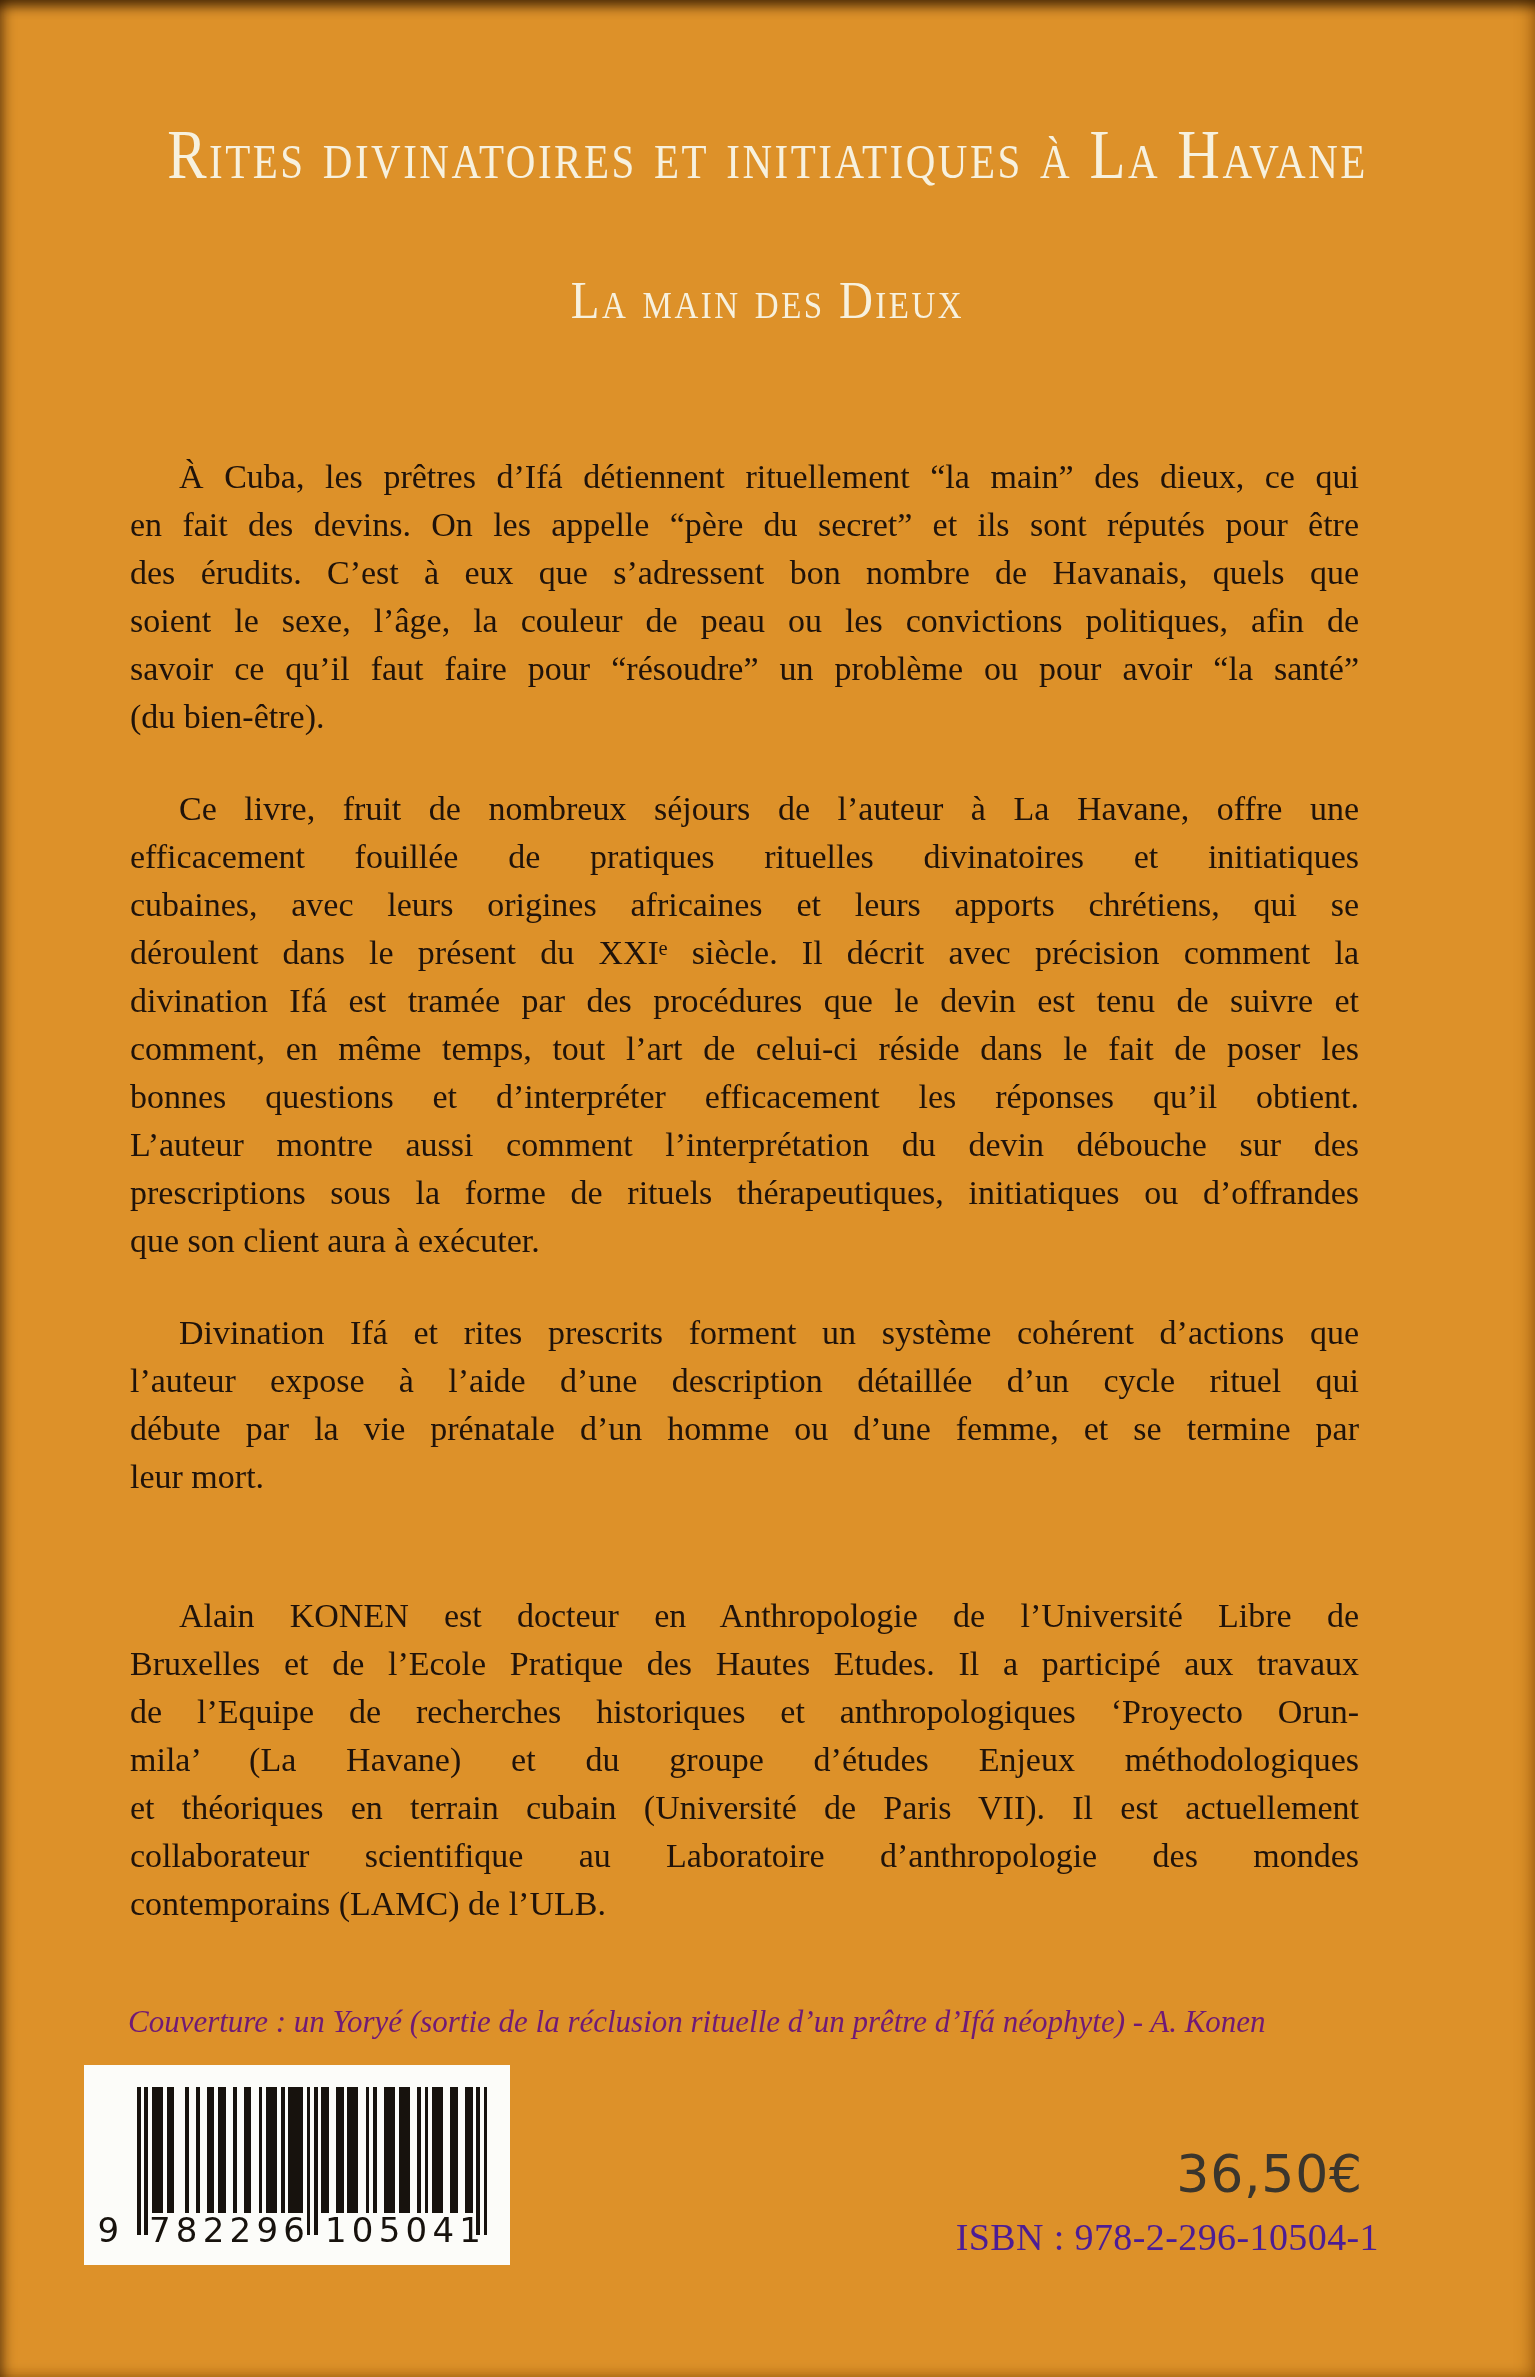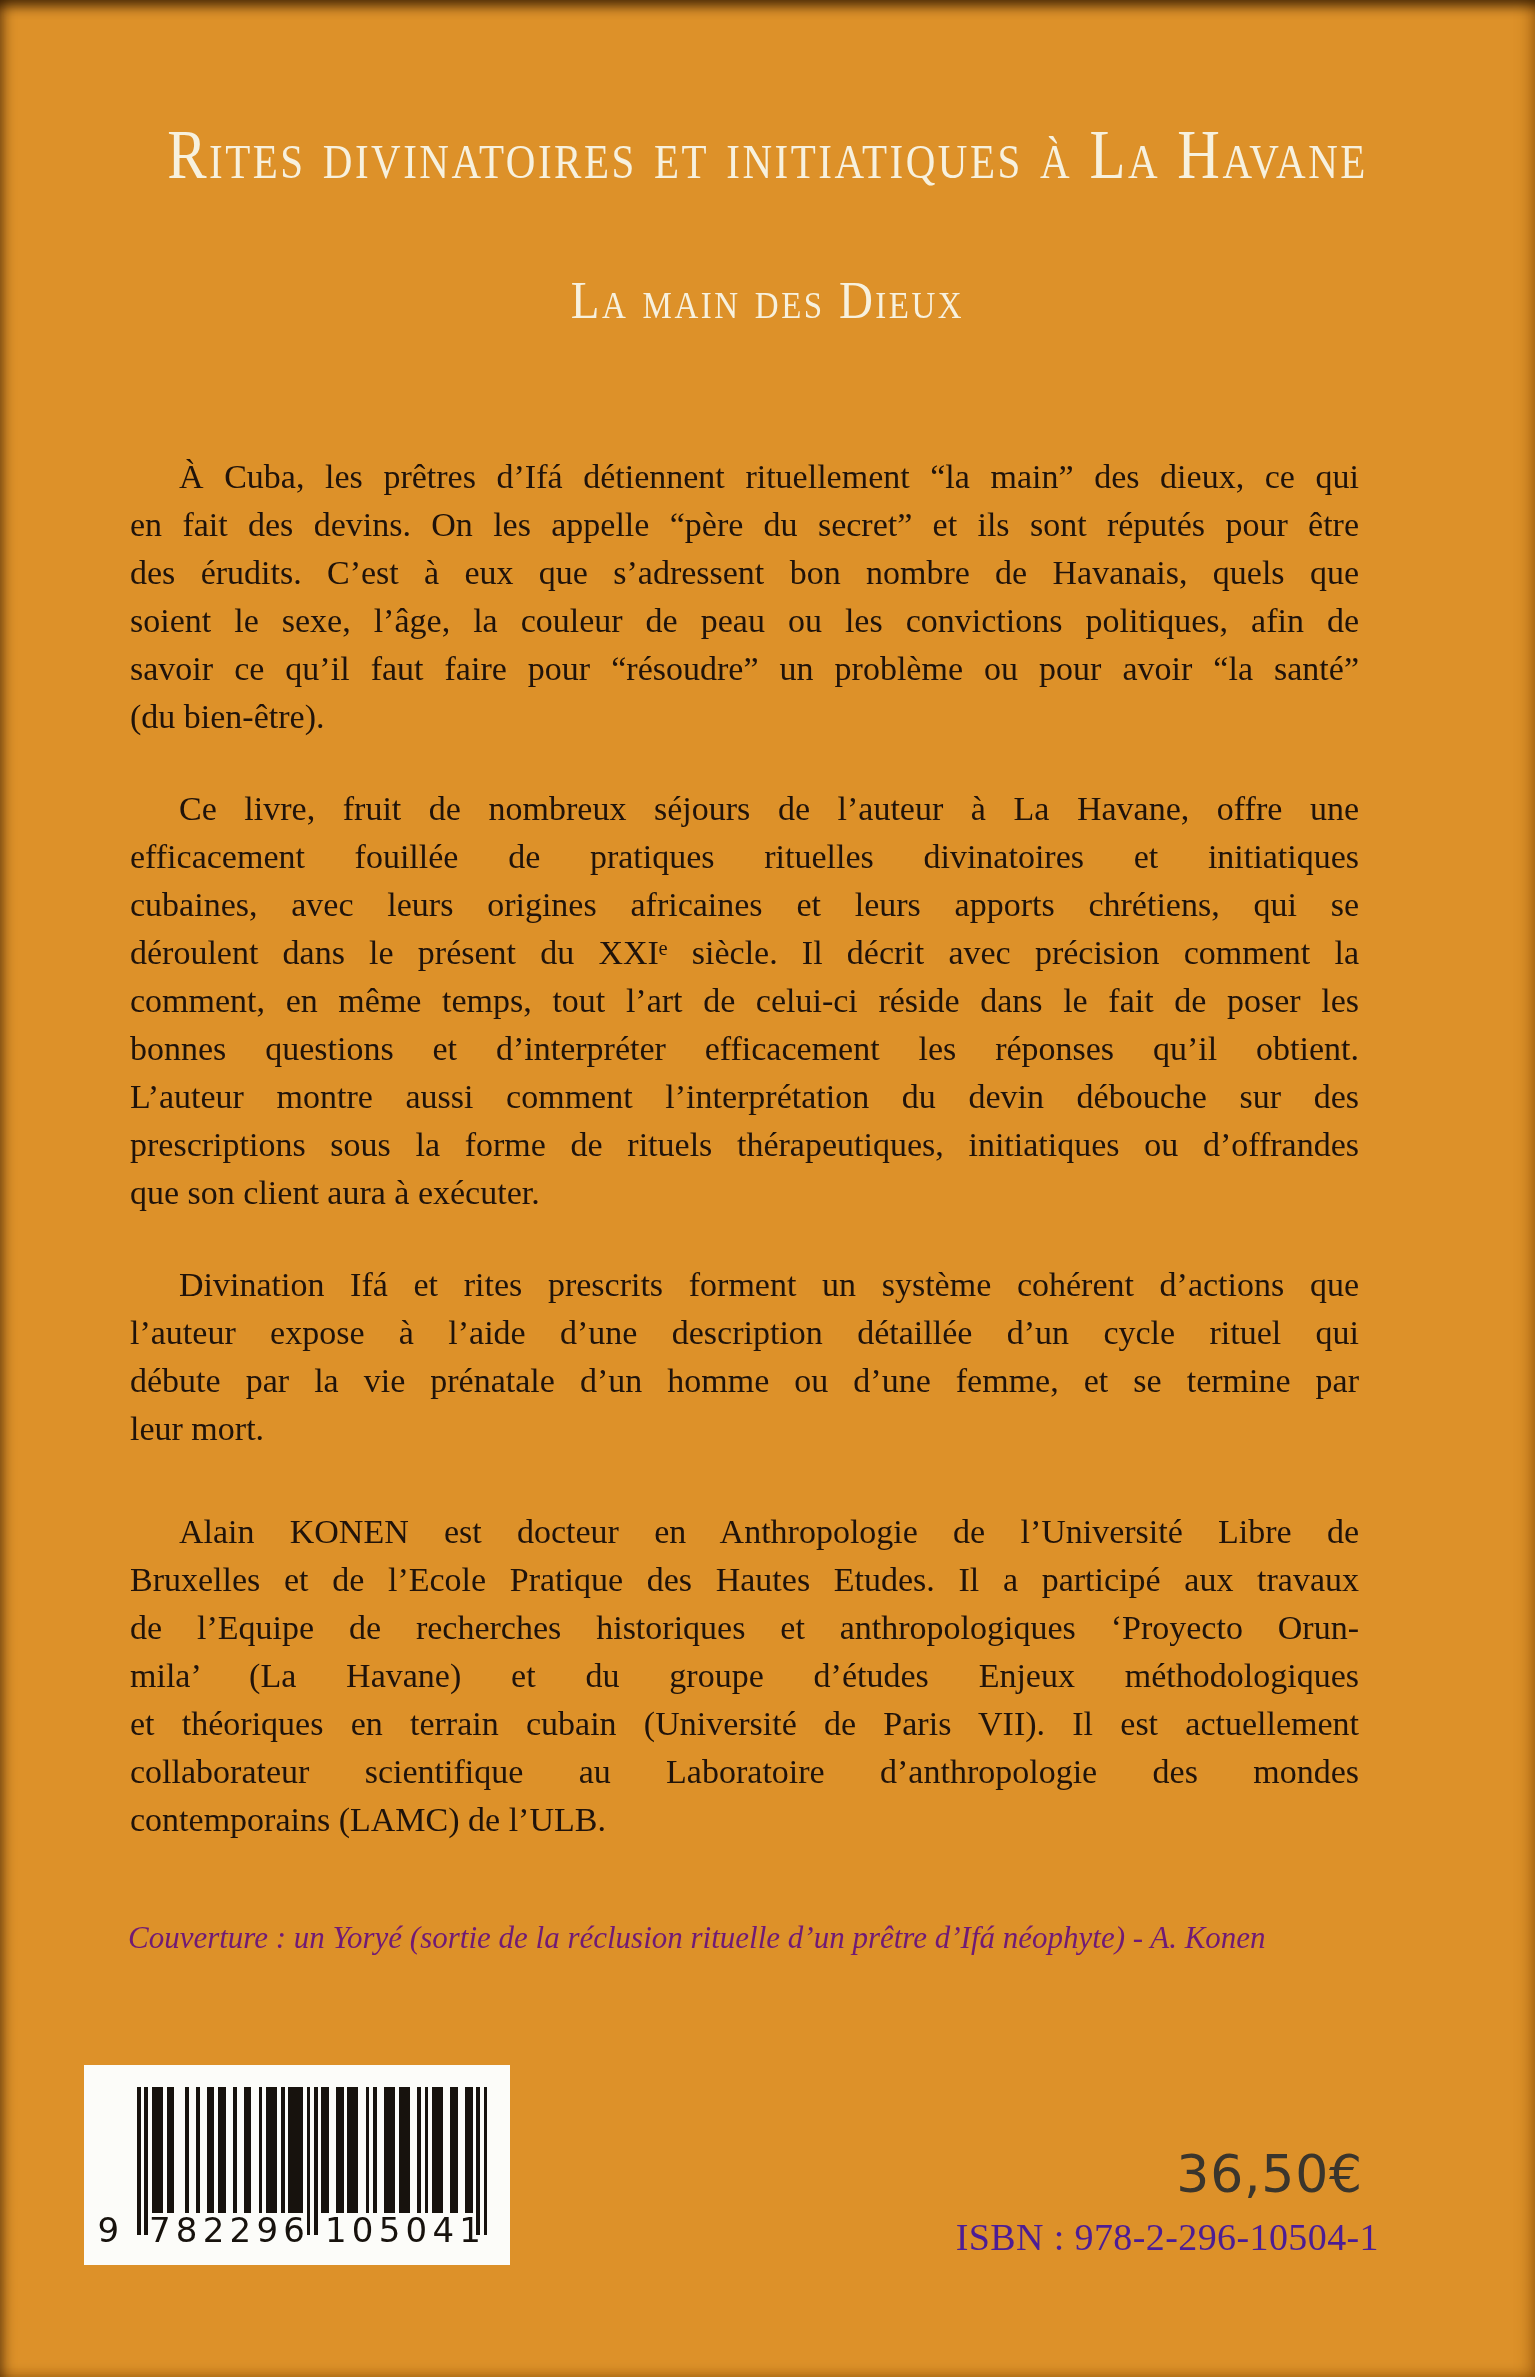--- a/index.html
+++ b/index.html
@@ -28,21 +28,21 @@
     font-variant:small-caps;font-weight:400;
     font-size:47px;line-height:54px;letter-spacing:2.5px;
     color:#f7f1de;
     transform:scaleY(1.12);
   }
   .textcol{
     margin:126px 0 0 130px;width:1229px;color:#20130a;
   }
   .para{font-size:34px;line-height:48px;margin:0 0 44px 0;}
   .para:last-child{margin-bottom:0;}
-  .bio{margin-top:55px;}
+  .bio{margin-top:91px;}
   .tline{text-align:justify;text-align-last:justify;}
   .tline-last{text-align-last:left;}
   .para .tline:first-child{text-indent:49px;}
   .credit{
     margin:74px 0 0 128px;width:1242px;
     font-style:italic;font-size:31px;line-height:39px;color:#701a75;
   }
   .barcode-box{
     position:absolute;left:84px;top:2065px;width:426px;height:200px;
     background:#fcfcf9;z-index:5;
@@ -90,20 +90,21 @@
       <div class="tline">des érudits. C’est à eux que s’adressent bon nombre de Havanais, quels que</div>
       <div class="tline">soient le sexe, l’âge, la couleur de peau ou les convictions politiques, afin de</div>
       <div class="tline">savoir ce qu’il faut faire pour “résoudre” un problème ou pour avoir “la santé”</div>
       <div class="tline tline-last">(du bien-être).</div>
     </div>
   <div class="para">
       <div class="tline">Ce livre, fruit de nombreux séjours de l’auteur à La Havane, offre une</div>
       <div class="tline">efficacement fouillée de pratiques rituelles divinatoires et initiatiques</div>
       <div class="tline">cubaines, avec leurs origines africaines et leurs apports chrétiens, qui se</div>
       <div class="tline">déroulent dans le présent du XXIᵉ siècle. Il décrit avec précision comment la</div>
+      <div class="tline">divination Ifá est tramée par des procédures que le devin est tenu de suivre et</div>
       <div class="tline">comment, en même temps, tout l’art de celui-ci réside dans le fait de poser les</div>
       <div class="tline">bonnes questions et d’interpréter efficacement les réponses qu’il obtient.</div>
       <div class="tline">L’auteur montre aussi comment l’interprétation du devin débouche sur des</div>
       <div class="tline">prescriptions sous la forme de rituels thérapeutiques, initiatiques ou d’offrandes</div>
       <div class="tline tline-last">que son client aura à exécuter.</div>
     </div>
   <div class="para">
       <div class="tline">Divination Ifá et rites prescrits forment un système cohérent d’actions que</div>
       <div class="tline">l’auteur expose à l’aide d’une description détaillée d’un cycle rituel qui</div>
       <div class="tline">débute par la vie prénatale d’un homme ou d’une femme, et se termine par</div>

